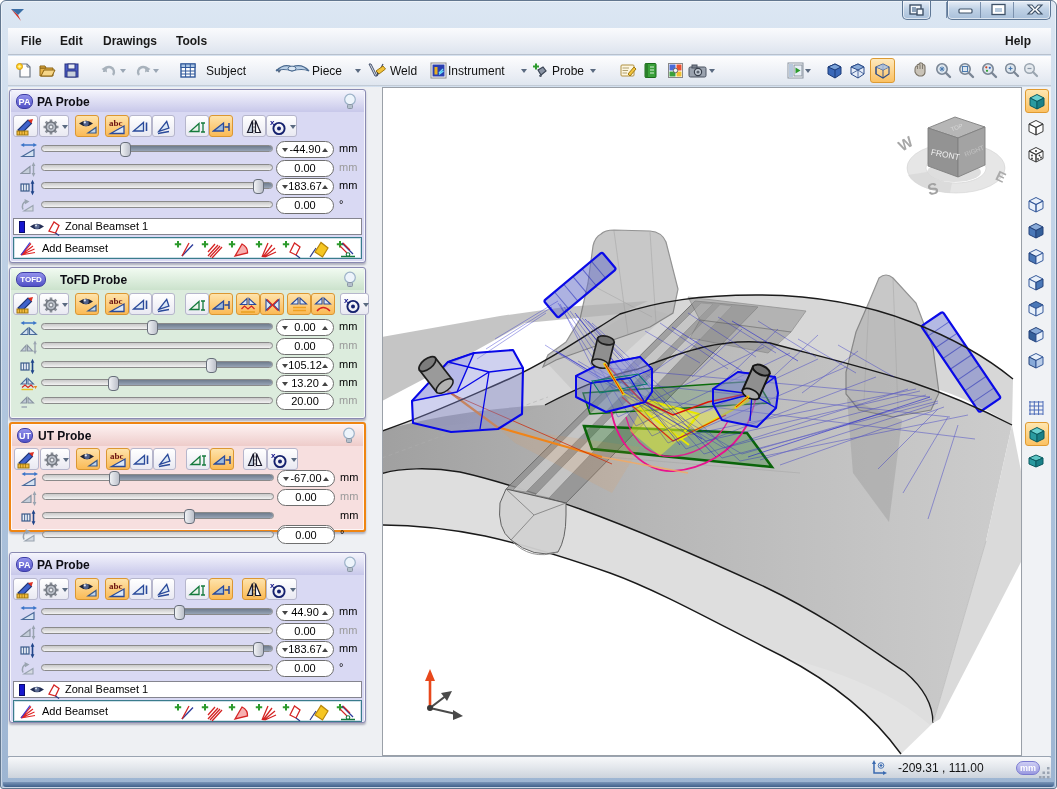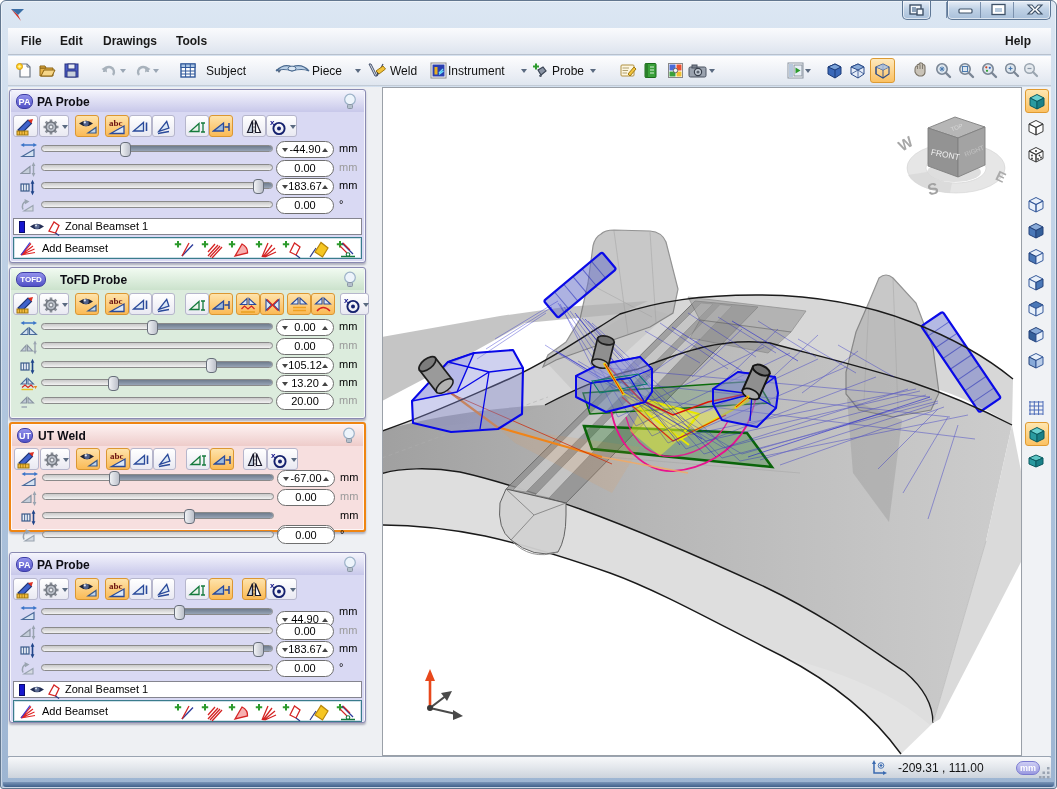--- a/index.html
+++ b/index.html
@@ -546,21 +546,21 @@
         <path d="M13.5 9 L8 9 L8 3.5 Z" fill="#c5ceda" stroke="#8a94a2" stroke-width="1.1"></path>
         <path d="M1.5 13 H7" stroke="#9aa4b0" stroke-width="1.4"></path>
       </svg>
 <div class="track" style="top:129px"></div>
 <div class="spin" style="top:125px">20.00</div>
 <div class="unit off" style="top:126px">mm</div>
 </div>
 <div class="panel p-ut" style="top:421px;height:110px">
 <div class="phead">
         <div class="badge" style="width:16px">UT</div>
-        <div class="ptitle">UT Weld</div>
+        <div class="ptitle">UT Probe</div>
 <svg class="bulb" width="14" height="17" viewBox="0 0 14 17">
           <circle cx="7" cy="6.5" r="5.3" fill="#edf4fb" stroke="#9cb2c8" stroke-width="1.2"></circle>
           <rect x="4.5" y="11.5" width="5" height="4" rx="1" fill="#b4c0cc" stroke="#8a96a4"></rect>
         </svg>
       </div>
 <div class="tb" style="left:3px;top:24px;width:25px">
         <svg width="20" height="18" viewBox="0 0 20 18">
           <path d="M2 12 L12 2 L15.5 5.5 L6 15 Z" fill="#3f62cc" stroke="#1e3578" stroke-width="1.1"></path>
           <path d="M12 2 L15.5 5.5 L17 1 Z" fill="#e03020"></path>
           <rect x="1" y="13" width="11" height="4" fill="#f2ba3e" stroke="#a0780f"></rect>
@@ -752,21 +752,21 @@
       </div>
 <svg class="rico" style="top:52px" viewBox="0 0 18 17">
         <path d="M3 3 H14" stroke="#3a74c8" stroke-width="1.5"></path>
         <path d="M0.5 3 L4.2 1 L4.2 5 Z M17 3 L13.3 1 L13.3 5 Z" fill="#3a74c8"></path>
         <path d="M2 14.5 L14 14.5 L14 7.5 Z" fill="#d5e3f2" stroke="#4a6a9a" stroke-width="1.2"></path>
       </svg>
 <div class="track" style="top:55px">
         <div class="tfill" style="left:138px;width:92px"></div>
       </div>
 <div class="thumb" style="left:164px;top:52px"></div>
-<div class="spin" style="top:58px">44.90<i class="sd"></i><i class="su"></i></div>
+<div class="spin" style="top:51px">44.90<i class="sd"></i><i class="su"></i></div>
 <div class="unit" style="top:52px">mm</div>
 <svg class="rico" style="top:71px" viewBox="0 0 18 17">
         <path d="M1 12.5 L10 12.5 L10 5.5 Z" fill="#c5ceda" stroke="#8a94a2" stroke-width="1.2"></path>
         <path d="M13.5 4.5 V12.5" stroke="#9aa4b0" stroke-width="1.5"></path>
         <path d="M13.5 1 L11.6 5 L15.4 5 Z M13.5 16 L11.6 12 L15.4 12 Z" fill="#9aa4b0"></path>
       </svg>
 <div class="track" style="top:74px"></div>
 <div class="spin" style="top:70px">0.00</div>
 <div class="unit off" style="top:71px">mm</div>
 <svg class="rico" style="top:89px" viewBox="0 0 18 17">

